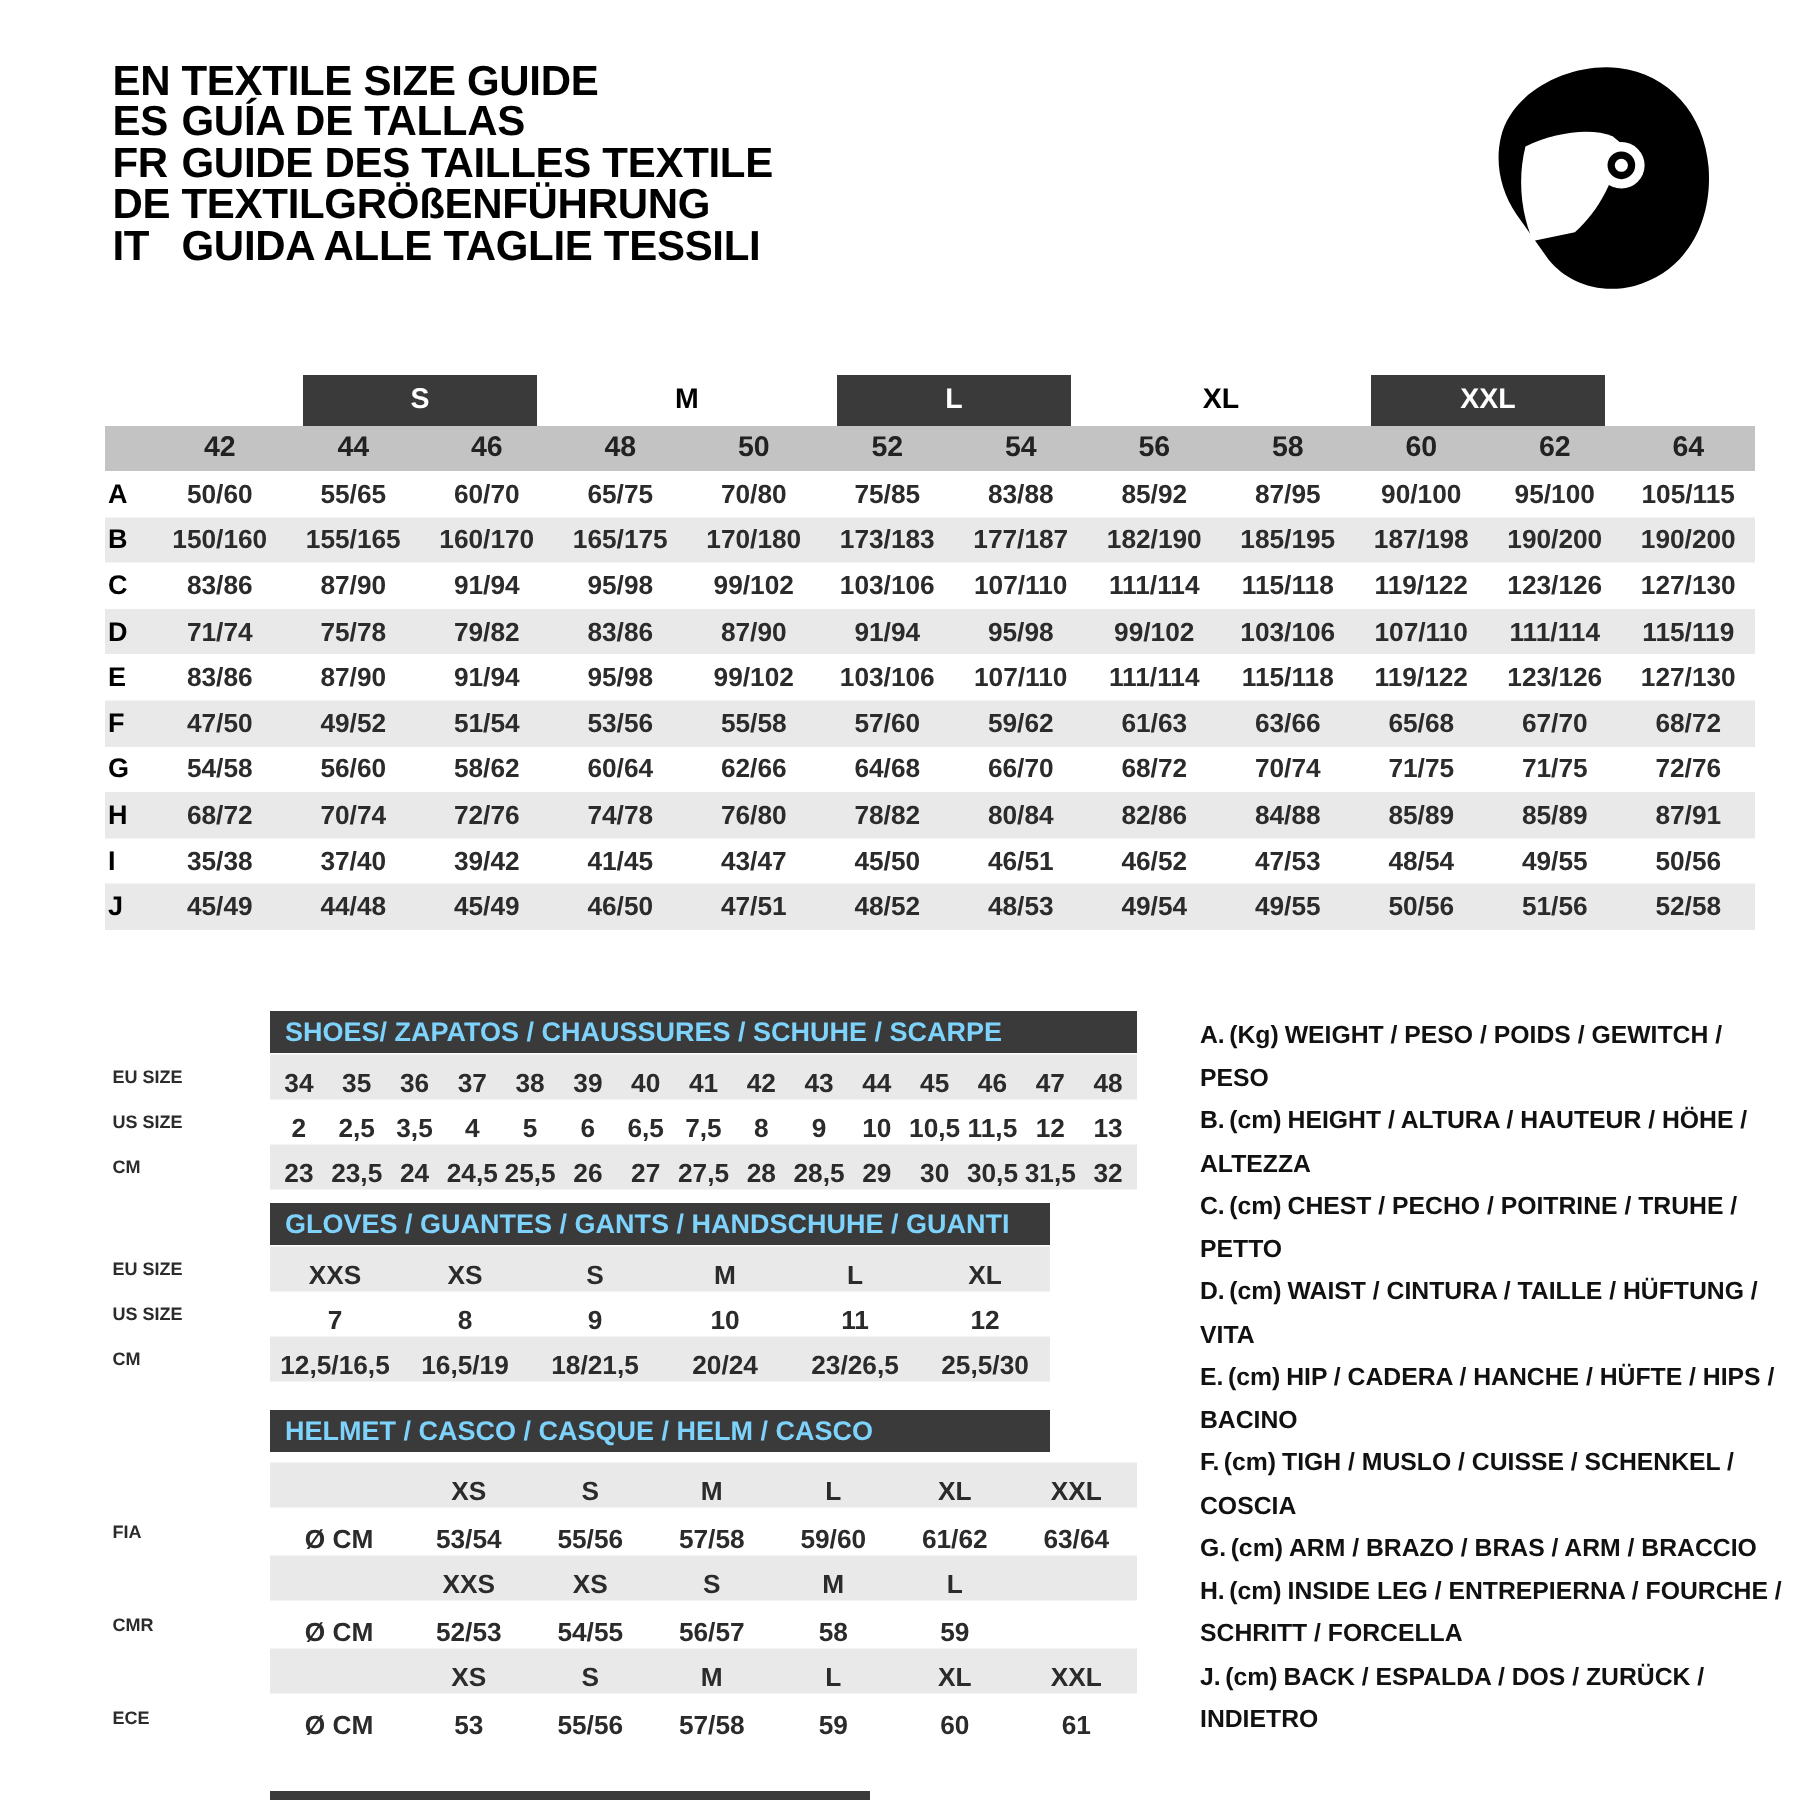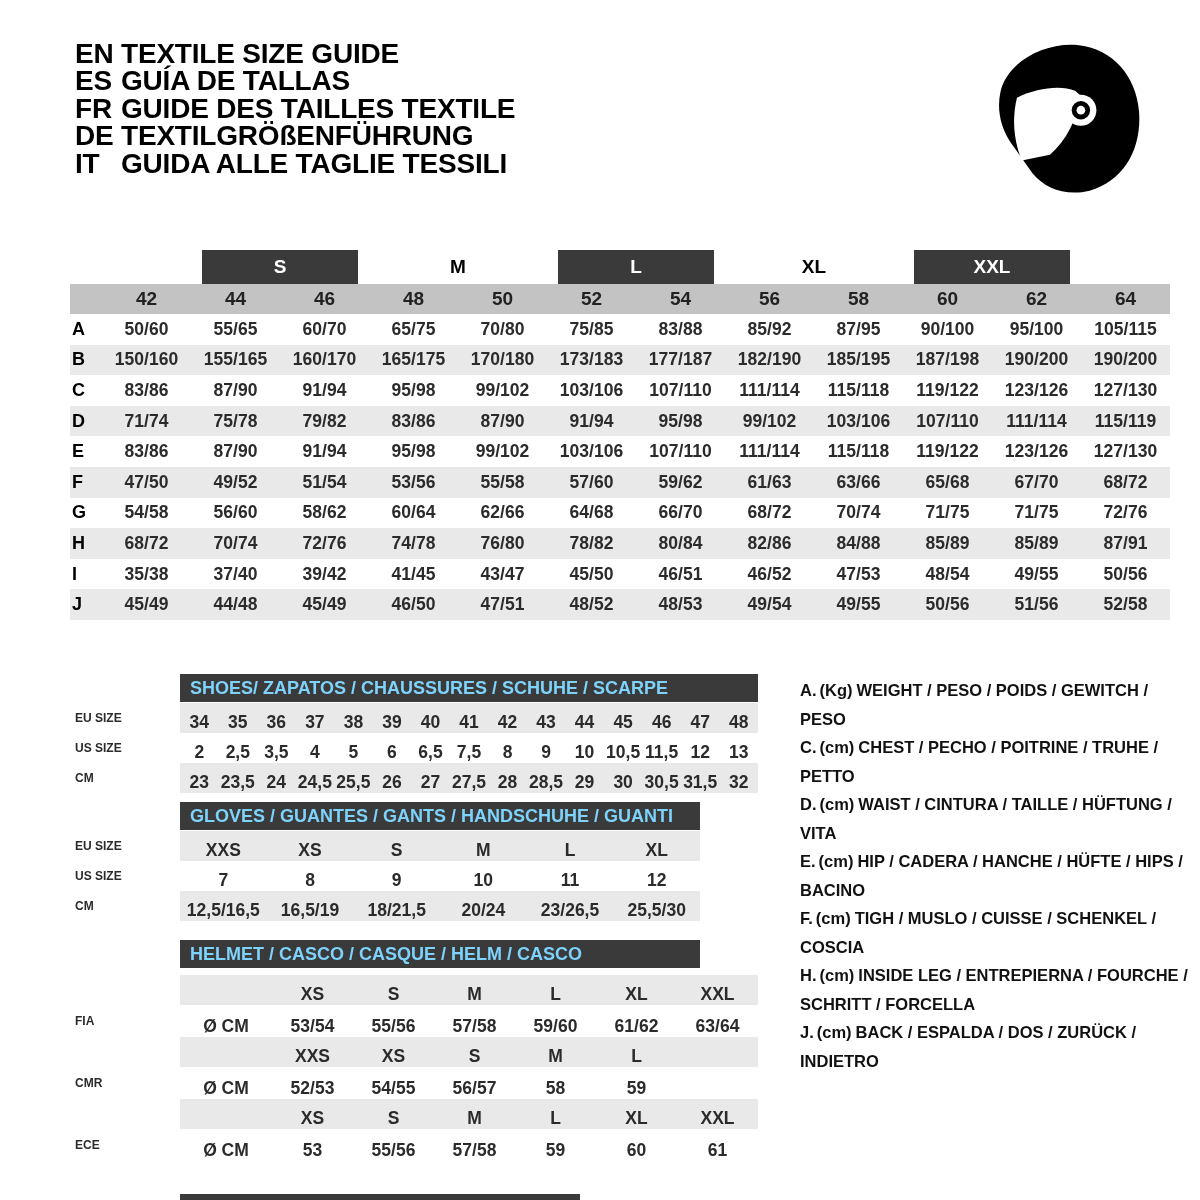--- a/index.html
+++ b/index.html
@@ -528,30 +528,36 @@
         </div>
         </div>
     </section>
   </div>
 
   <aside class="legend">
       <div class="legend-item">
       <span class="k">A.</span><span class="u">(Kg)</span><span class="t">WEIGHT / PESO / POIDS / GEWITCH / PESO</span>
     </div>
       <div class="legend-item">
+      <span class="k">B.</span><span class="u">(cm)</span><span class="t">HEIGHT / ALTURA / HAUTEUR / HÖHE / ALTEZZA</span>
+    </div>
+      <div class="legend-item">
       <span class="k">C.</span><span class="u">(cm)</span><span class="t">CHEST / PECHO / POITRINE / TRUHE / PETTO</span>
     </div>
       <div class="legend-item">
       <span class="k">D.</span><span class="u">(cm)</span><span class="t">WAIST / CINTURA / TAILLE / HÜFTUNG / VITA</span>
     </div>
       <div class="legend-item">
       <span class="k">E.</span><span class="u">(cm)</span><span class="t">HIP / CADERA / HANCHE / HÜFTE / HIPS / BACINO</span>
     </div>
       <div class="legend-item">
       <span class="k">F.</span><span class="u">(cm)</span><span class="t">TIGH / MUSLO / CUISSE / SCHENKEL / COSCIA</span>
+    </div>
+      <div class="legend-item">
+      <span class="k">G.</span><span class="u">(cm)</span><span class="t">ARM / BRAZO / BRAS / ARM / BRACCIO</span>
     </div>
       <div class="legend-item">
       <span class="k">H.</span><span class="u">(cm)</span><span class="t">INSIDE LEG / ENTREPIERNA / FOURCHE / SCHRITT / FORCELLA</span>
     </div>
       <div class="legend-item">
       <span class="k">J.</span><span class="u">(cm)</span><span class="t">BACK / ESPALDA / DOS / ZURÜCK / INDIETRO</span>
     </div>
     </aside>
 
   <div class="bottom-edge"></div>

